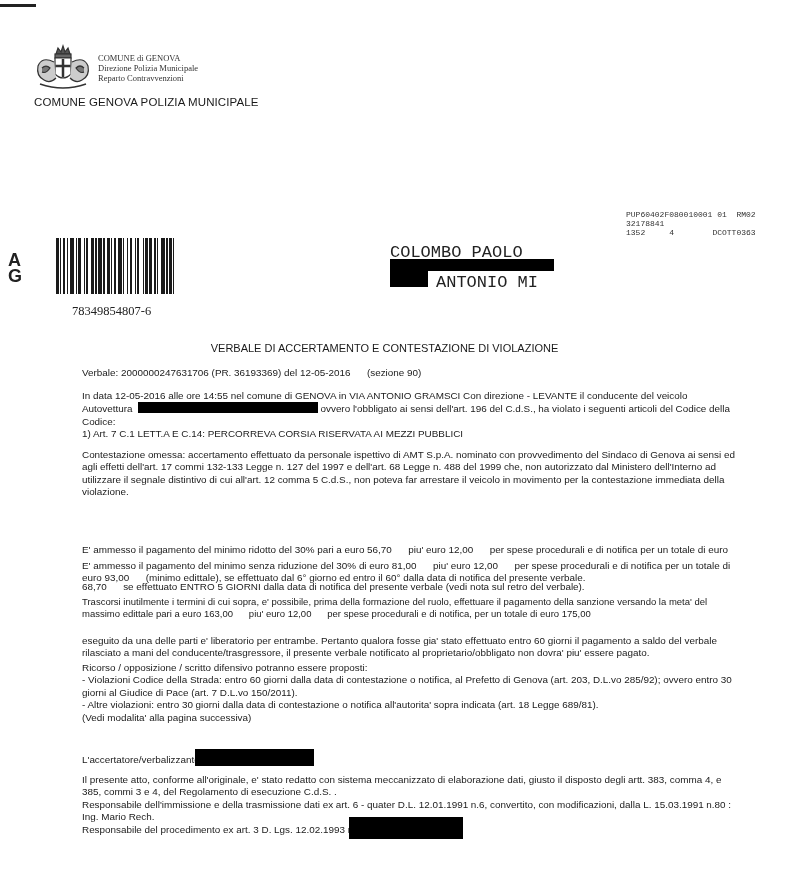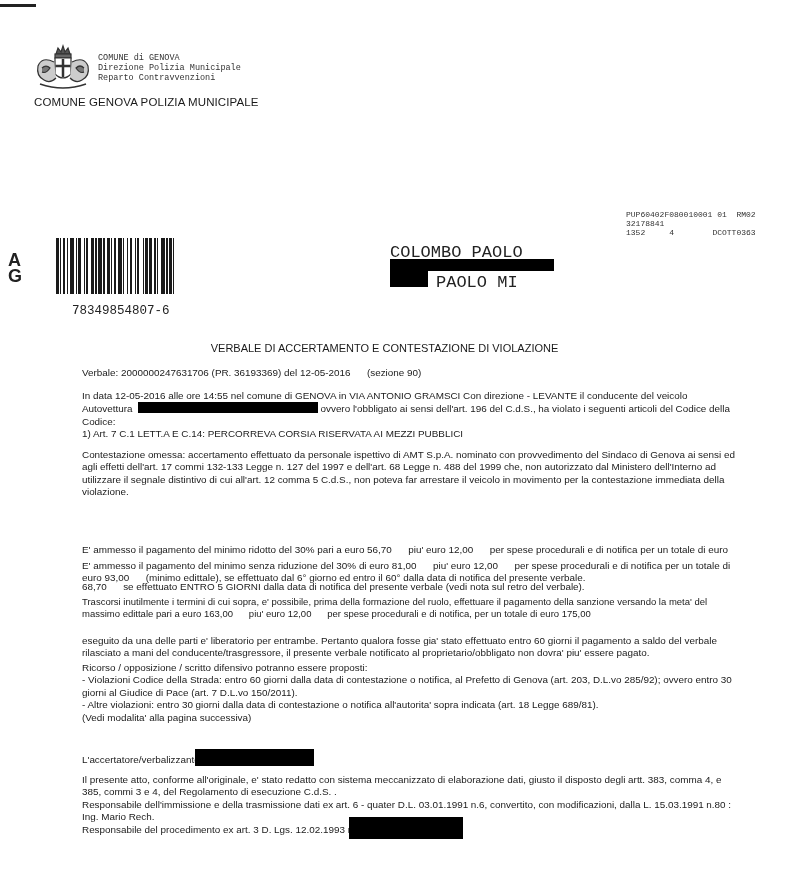--- a/index.html
+++ b/index.html
@@ -1,29 +1,29 @@
 <!DOCTYPE html>
 <html><head>
   <meta charset="utf-8">
   <style>
     html, body { margin:0; padding:0; background:#ffffff; }
     body { width:785px; height:886px; position:relative; overflow:hidden; color:#1a1a1a;
            font-family:"Liberation Sans", sans-serif; }
     .abs { position:absolute; }
     .topbar { left:0; top:4px; width:36px; height:3px; background:#222; }
     .logo { left:34px; top:44px; width:58px; height:48px; }
-    .org { left:98px; top:53px; font-family:Liberation Mono, monospace; font-size:8.5px; line-height:10px; color:#333; }
+    .org { left:98px; top:53px; font-family:Liberation Serif, serif; font-size:8.5px; line-height:10px; color:#333; }
     .org div { white-space:nowrap; }
     .agency { left:34px; top:96px; font-size:11.5px; color:#1a1a1a; letter-spacing:0.1px; }
     .codes { left:626px; top:210px; font-family:"Liberation Mono", monospace; font-size:8px; line-height:9px; color:#333; white-space:pre; }
     .ag { left:8px; top:252px; font-size:18px; font-weight:bold; line-height:16px; color:#222; }
     .barcode { left:56px; top:238px; width:121px; height:56px; display:flex; align-items:stretch; }
     .barcode span { display:block; height:100%; background:#1a1a1a; }
     .barcode .gap { background:transparent; }
-    .barnum { left:72px; top:304px; font-family:Liberation Mono, monospace; font-size:12.5px; color:#222; }
+    .barnum { left:72px; top:304px; font-family:Liberation Serif, serif; font-size:12.5px; color:#222; }
     .addr { font-family:"Liberation Mono", monospace; font-size:17px; color:#222; }
     .redact { background:#000; }
     .title { left:0; width:783px; top:342px; text-align:center; font-size:11px; }
     .title span { position:relative; left:-7px; }
     .txt { left:34px; font-size:9.9px; line-height:12.4px; white-space:nowrap; color:#1a1a1a;margin-left:48px; }
     .p { white-space:nowrap; }
   </style>
 </head>
 <body>
 
@@ -120,21 +120,21 @@
     <span style="width: 2.63043px;"></span>
     <span class="gap" style="width: 1.31522px;"></span>
     <span style="width: 1.31522px;"></span>
     <span class="gap" style="width: 2.63043px;"></span>
   </div>
 <div class="abs barnum">78349854807-6</div>
 
 <div class="abs addr" style="left:390px; top:243px;">COLOMBO PAOLO</div>
 <div class="abs redact" style="left:390px; top:259px; width:164px; height:12px;"></div>
 <div class="abs redact" style="left:390px; top:271px; width:38px; height:16px;"></div>
-<div class="abs addr" style="left:436px; top:273px;">PAOLO MI</div>
+<div class="abs addr" style="left:436px; top:273px;">ANTONIO MI</div>
 
 <div class="abs title"><span>VERBALE DI ACCERTAMENTO E CONTESTAZIONE DI VIOLAZIONE</span></div>
 
 <div class="abs txt" style="top:367px; white-space:pre;">Verbale: 2000000247631706 (PR. 36193369) del 12-05-2016      (sezione 90)</div>
 
 <div class="abs txt" style="top:390px;">
   <div class="p">In data 12-05-2016 alle ore 14:55 nel comune di GENOVA in VIA ANTONIO GRAMSCI Con direzione - LEVANTE il conducente del veicolo</div>
   <div class="p"><span>Autovettura</span><span class="redact" style="display:inline-block; width:180px; height:11px; margin:0 3px 0 5px; vertical-align:-1px;"></span><span>ovvero l'obbligato ai sensi dell'art. 196 del C.d.S., ha violato i seguenti articoli del Codice della</span></div>
   <div class="p">Codice:</div>
   <div class="p">1) Art. 7 C.1 LETT.A E C.14: PERCORREVA CORSIA RISERVATA AI MEZZI PUBBLICI</div>
@@ -176,17 +176,17 @@
 </div>
 
 <div class="abs txt" style="top:752px;">
   <span>L'accertatore/verbalizzante</span><span class="redact" style="display:inline-block; width:7px; height:7px; vertical-align:4px; margin:0 2px 0 1px;"></span><span>matr.</span>
 </div>
 <div class="abs redact" style="left:195px; top:749px; width:119px; height:17px;"></div>
 
 <div class="abs txt" style="top:774px;">
   <div class="p">Il presente atto, conforme all'originale, e' stato redatto con sistema meccanizzato di elaborazione dati, giusto il disposto degli artt. 383, comma 4, e</div>
   <div class="p">385, commi 3 e 4, del Regolamento di esecuzione C.d.S. .</div>
-  <div class="p">Responsabile dell'immissione e della trasmissione dati ex art. 6 - quater D.L. 03.01.1991 n.6, convertito, con modificazioni, dalla L. 15.03.1991 n.80 :</div>
+  <div class="p">Responsabile dell'immissione e della trasmissione dati ex art. 6 - quater D.L. 12.01.1991 n.6, convertito, con modificazioni, dalla L. 15.03.1991 n.80 :</div>
   <div class="p">Ing. Mario Rech.</div>
   <div class="p">Responsabile del procedimento ex art. 3 D. Lgs. 12.02.1993 n.39 :</div>
 </div>
 <div class="abs redact" style="left:349px; top:817px; width:114px; height:22px;"></div>
 
 </body></html>

